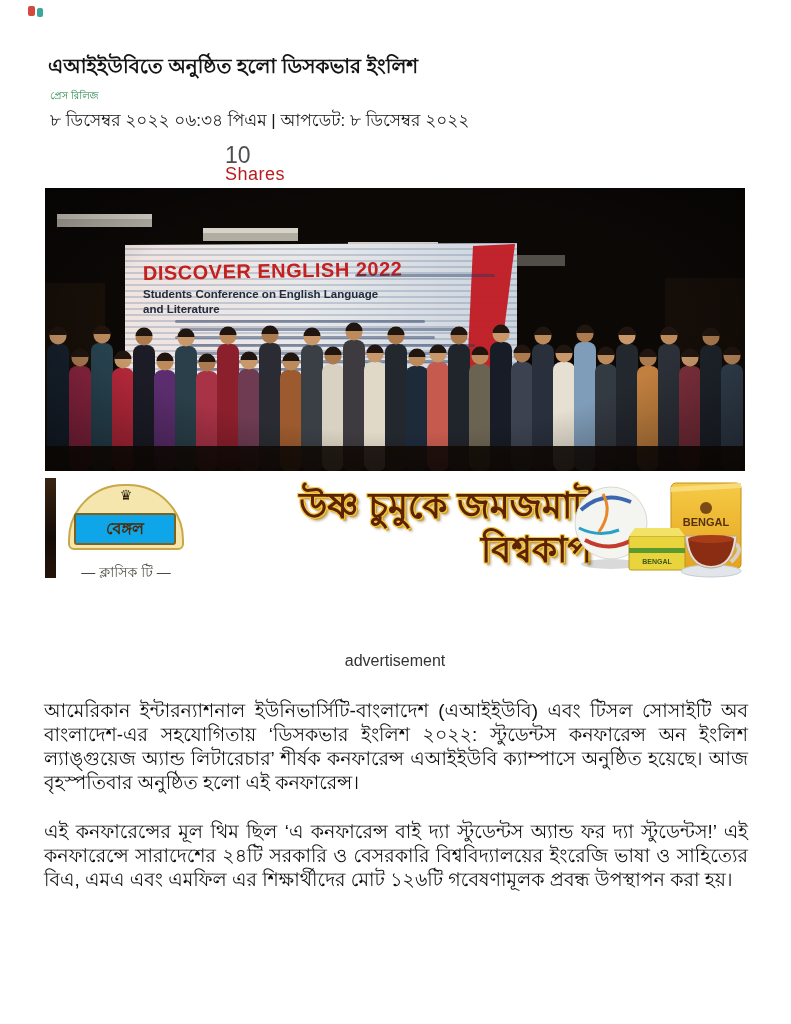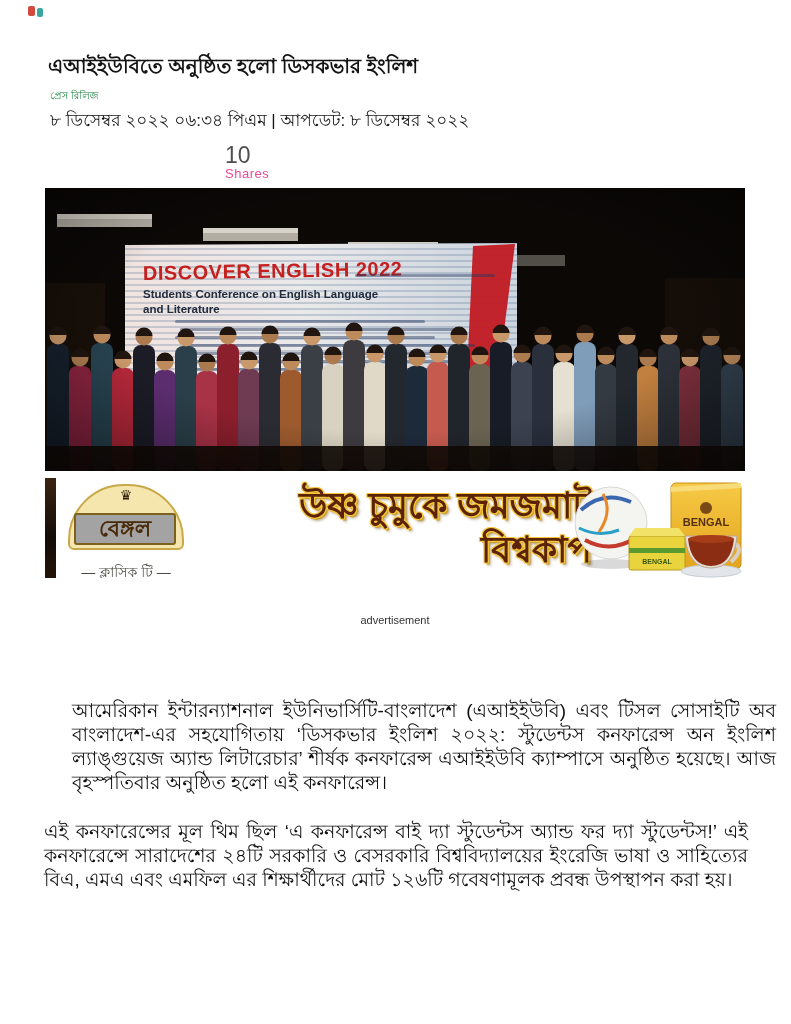--- a/index.html
+++ b/index.html
@@ -11,48 +11,48 @@
   .mini-icon .half-red{width:7px;height:10px;background:#d24a3e;border-radius:2px;}
   .mini-icon .half-teal{width:6px;height:9px;margin-top:2px;background:#3aa6a0;border-radius:2px;}
 
   .headline{position:absolute;left:48px;top:33px;width:710px;font-size:20px;line-height:40px;
             font-weight:bold;color:#141414;}
   .byline{position:absolute;left:50px;top:88px;font-size:10px;color:#15803d;}
   .dates{position:absolute;left:50px;top:108px;width:480px;font-size:17px;line-height:25px;color:#151515;}
 
   .share-box{position:absolute;left:225px;top:143px;width:120px;text-align:left;}
   .share-count{font-size:23px;color:#4f4f4f;line-height:24px;}
-  .share-label{font-size:13px;color:#ec4899;letter-spacing:.5px;line-height:14px;}
+  .share-label{font-size:18px;color:#b91c1c;letter-spacing:.5px;line-height:14px;}
 
   .photo{position:absolute;left:45px;top:188px;width:700px;height:283px;background:#0b0806;}
   .photo svg{display:block;}
 
   .ad{position:absolute;left:45px;top:478px;width:700px;height:100px;background:#ffffff;overflow:hidden;cursor:pointer;}
   .ad-strip{position:absolute;left:0;top:0;width:11px;height:100px;
             background:linear-gradient(180deg,#3a2412,#140c07 60%,#241409);}
   .bengal-logo{position:absolute;left:18px;top:6px;width:126px;height:92px;text-align:center;}
   .bengal-dome{position:relative;margin:0 auto;width:112px;height:62px;background:#f5e6ae;
                border:2px solid #c9a848;border-radius:56px 56px 6px 6px;}
   .bengal-crest{position:absolute;left:0;right:0;top:2px;font-size:14px;color:#2a1c08;line-height:14px;}
-  .bengal-name{position:absolute;left:4px;bottom:3px;width:98px;margin:0 auto;background:#a3a3a3;
-               border:2px solid #7d611e;border-radius:3px;font-size:22px;font-weight:bold;
+  .bengal-name{position:absolute;left:4px;bottom:3px;width:98px;margin:0 auto;background:#0ea5e9;
+               border:2px solid #7d611e;border-radius:3px;font-size:16px;font-weight:bold;
                color:#4a2c0a;line-height:28px;}
   .bengal-tag{margin-top:11px;font-size:14px;color:#4a4a42;}
   .ad-headline{position:absolute;left:142px;top:50%;width:405px;transform:translateY(-50%);
                text-align:right;font-size:36px;font-weight:bold;color:#5a2206;line-height:44px;
                text-shadow:-1px -1px 0 #f6c63e,1px -1px 0 #f6c63e,-1px 1px 0 #f6c63e,
                            1px 1px 0 #f6c63e,2px 2px 0 #caa22a,3px 3px 3px rgba(110,70,0,.55);}
   .ad-products{position:absolute;left:528px;top:0;width:172px;height:100px;}
 
-  .ad-marker{position:absolute;left:45px;top:614px;width:700px;text-align:center;
-             font-size:11px;color:#333;}
+  .ad-marker{position:absolute;left:45px;top:652px;width:700px;text-align:center;
+             font-size:16px;color:#333;}
 
   .para{position:absolute;left:44px;width:704px;font-size:19px;line-height:24px;color:#0f0f0f;
         text-align:justify;}
-  .para1{top:680px;margin-left:28px;}
+  .para1{top:680px;}
   .para2{top:801px;}
 </style>
 </head>
 <body>
 
 <div class="page">
 
   <div class="mini-icon">
     <span class="half-red"></span>
     <span class="half-teal"></span>

